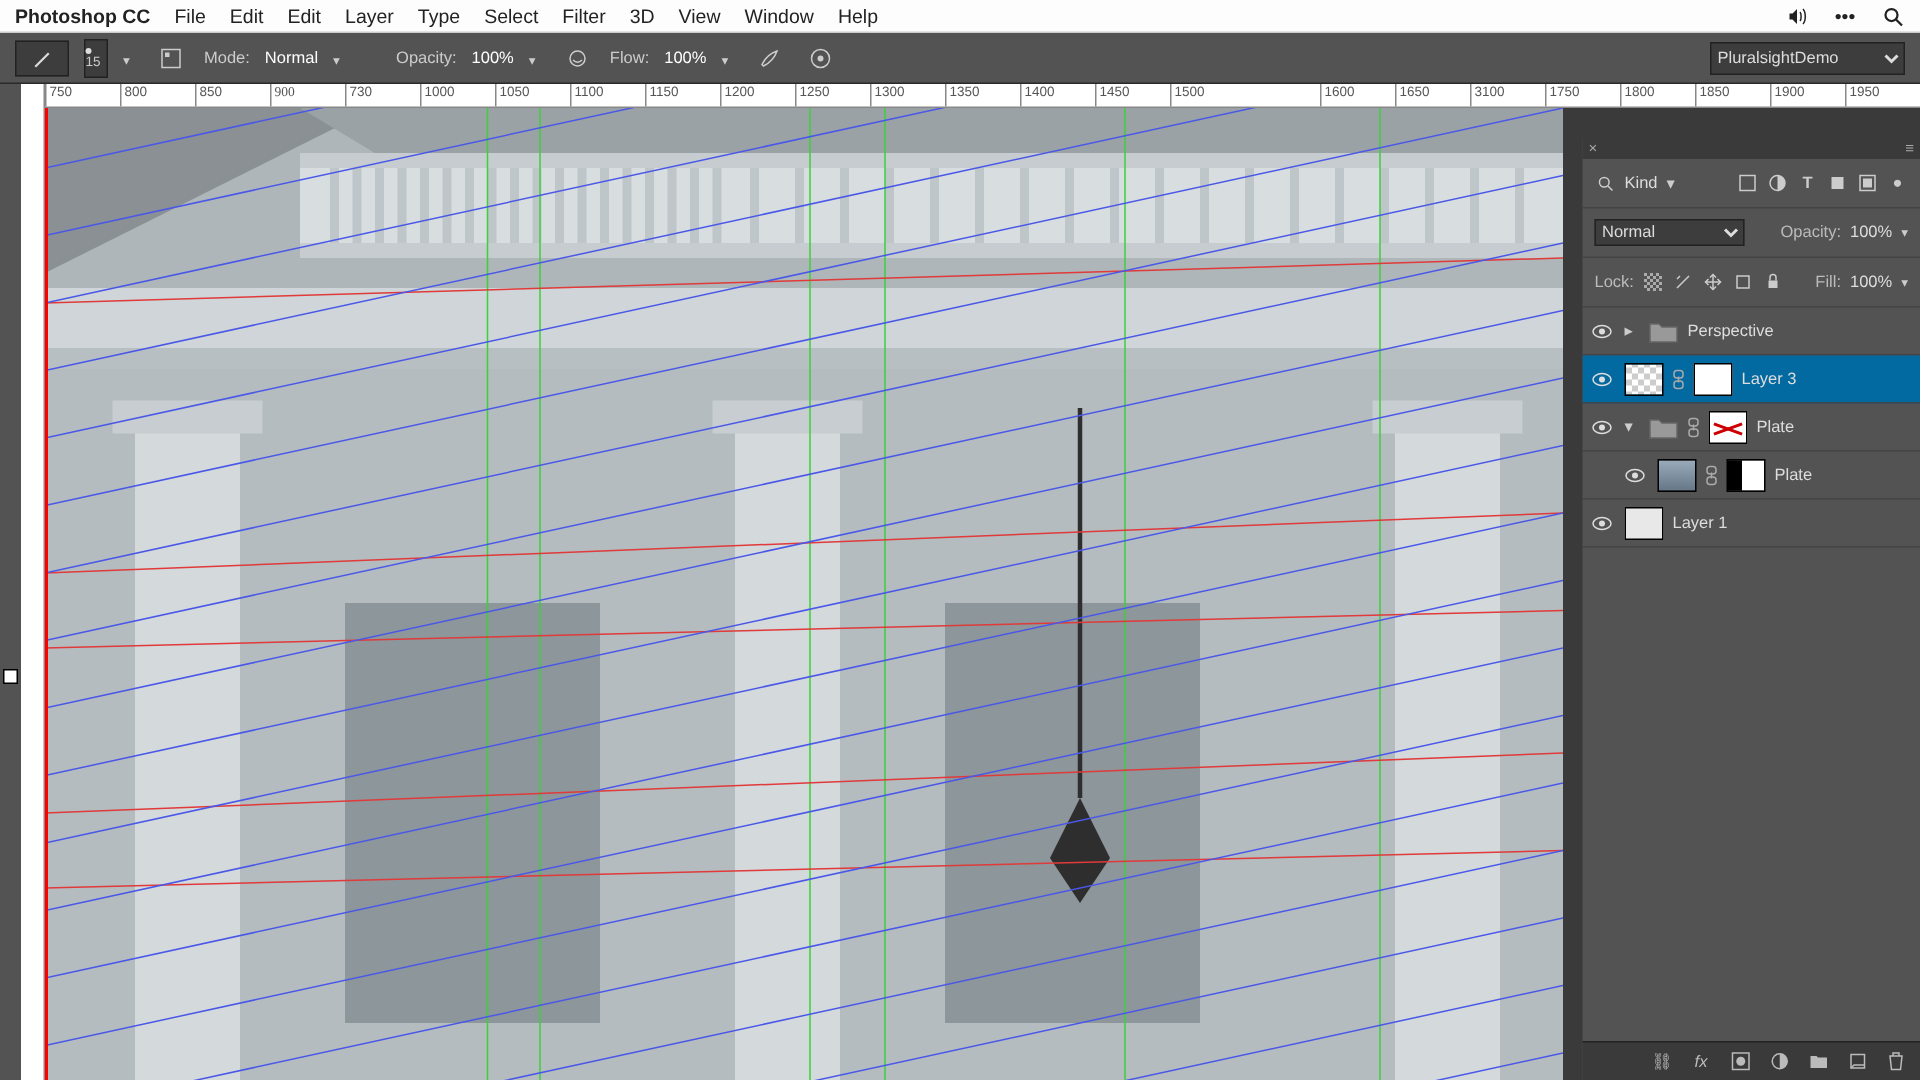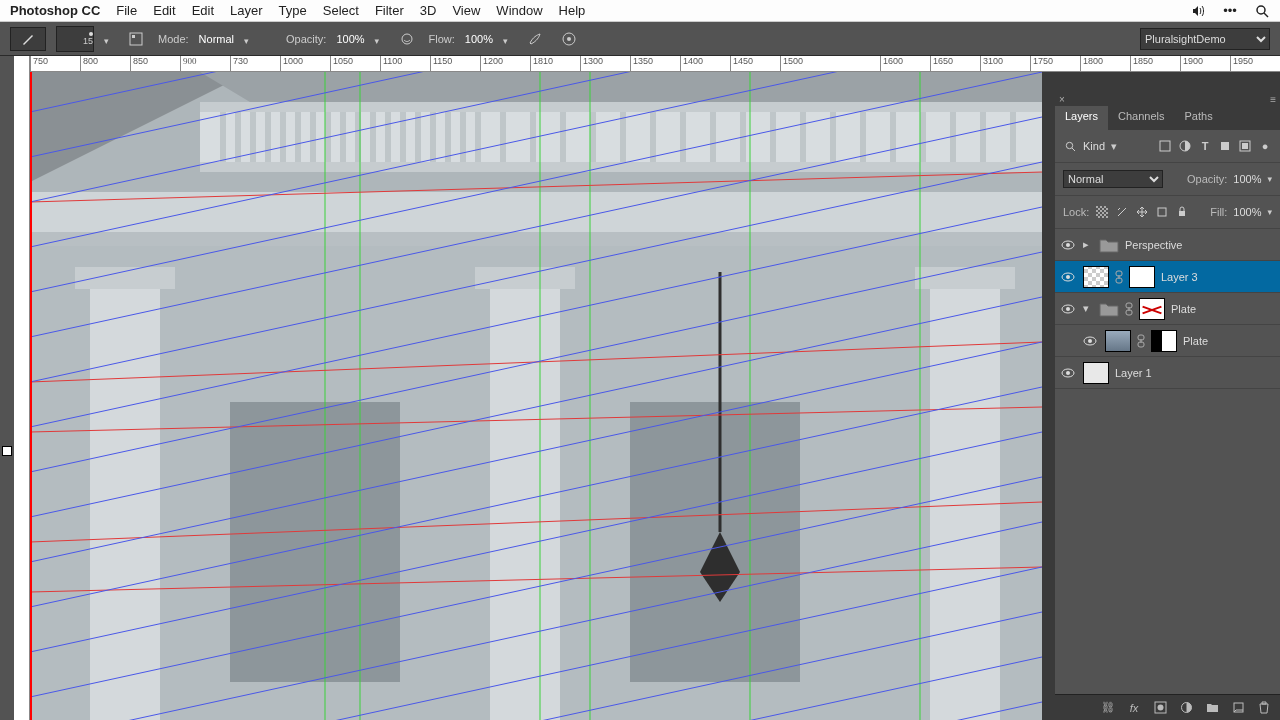--- a/index.html
+++ b/index.html
@@ -7,21 +7,21 @@
 
 
 .mac-menubar { height: 22px; background: #fdfdfd; display: flex; align-items: center; padding: 0 10px; gap: 16px; font-size: 13px; color: #222; border-bottom: 1px solid #ccc; }
 .mac-menubar .app-name { font-weight: 700; }
 .mac-menubar .spacer { flex: 1; }
 .mac-menubar .sys-icon { width: 16px; display: inline-flex; justify-content: center; cursor: pointer; }
 
 
 .options-bar { height: 34px; background: #535353; display: flex; align-items: center; gap: 10px; padding: 0 10px; font-size: 11px; color: #e6e6e6; border-bottom: 1px solid #2a2a2a; }
 .options-bar .tool-preset { width:36px; height:24px; background:#3d3d3d; border:1px solid #222; display:flex; align-items:center; justify-content:center; }
-.options-bar .brush-preview { width:38px; height:26px; background:#3d3d3d; border:1px solid #222; display:flex; flex-direction:column; align-items:flex-end; justify-content:center; }
+.options-bar .brush-preview { width:16px; height:26px; background:#3d3d3d; border:1px solid #222; display:flex; flex-direction:column; align-items:flex-start; justify-content:center; }
 .options-bar .brush-preview .dot { width:4px; height:4px; border-radius:50%; background:#ddd; }
 .options-bar .label { color:#ccc; }
 .options-bar .value { color:#fff; }
 .options-bar .dd { width:10px; height:10px; display:inline-block; }
 .options-bar .dd::after { content:"▾"; font-size:9px; color:#ccc; }
 .options-bar .icon-btn { width:24px; height:24px; display:flex; align-items:center; justify-content:center; cursor:pointer; }
 .options-bar .right { margin-left:auto; display:flex; align-items:center; gap:6px; }
 .options-bar select.workspace { background:#3d3d3d; color:#ddd; border:1px solid #222; height:22px; font-size:11px; width:130px; }
 
 
@@ -180,21 +180,21 @@
     <div class="tick" style="left: 0px;">750</div>
     <div class="tick" style="left: 50px;">800</div>
     <div class="tick" style="left: 100px;">850</div>
     <div class="tick" style="left: 150px; font-family: Liberation Serif, serif;">900</div>
     <div class="tick" style="left: 200px;">730</div>
     <div class="tick" style="left: 250px;">1000</div>
     <div class="tick" style="left: 300px;">1050</div>
     <div class="tick" style="left: 350px;">1100</div>
     <div class="tick" style="left: 400px;">1150</div>
     <div class="tick" style="left: 450px;">1200</div>
-    <div class="tick" style="left: 500px;">1810</div>
+    <div class="tick" style="left: 500px;">1250</div>
     <div class="tick" style="left: 550px;">1300</div>
     <div class="tick" style="left: 600px;">1350</div>
     <div class="tick" style="left: 650px;">1400</div>
     <div class="tick" style="left: 700px;">1450</div>
     <div class="tick" style="left: 750px;">1500</div>
     <div class="tick" style="left: 800px; margin-top: 44px;">1550</div>
     <div class="tick" style="left: 850px;">1600</div>
     <div class="tick" style="left: 900px;">1650</div>
     <div class="tick" style="left: 950px;">3100</div>
     <div class="tick" style="left: 1000px;">1750</div>
@@ -362,25 +362,20 @@
   </svg>
   <div class="left-edge"></div>
 </div>
 
 <div class="panel">
   <div class="close-row">
       <span class="x">×</span>
       <span style="flex:1"></span>
       <span class="x">≡</span>
     </div>
-  <div class="tabs">
-    <div class="tab active">Layers</div>
-    <div class="tab">Channels</div>
-    <div class="tab">Paths</div>
-  </div>
   <div class="row">
     <span class="small-icon">
       <svg width="11" height="11" viewBox="0 0 11 11">
           <circle cx="4.5" cy="4.5" r="3.2" stroke="#ccc" fill="none"></circle>
           <line x1="7" y1="7" x2="10" y2="10" stroke="#ccc"></line>
         </svg>
     </span>
     <span>Kind</span>
     <span class="dd" style="color:#ccc">▾</span>
     <span style="flex:1"></span>

